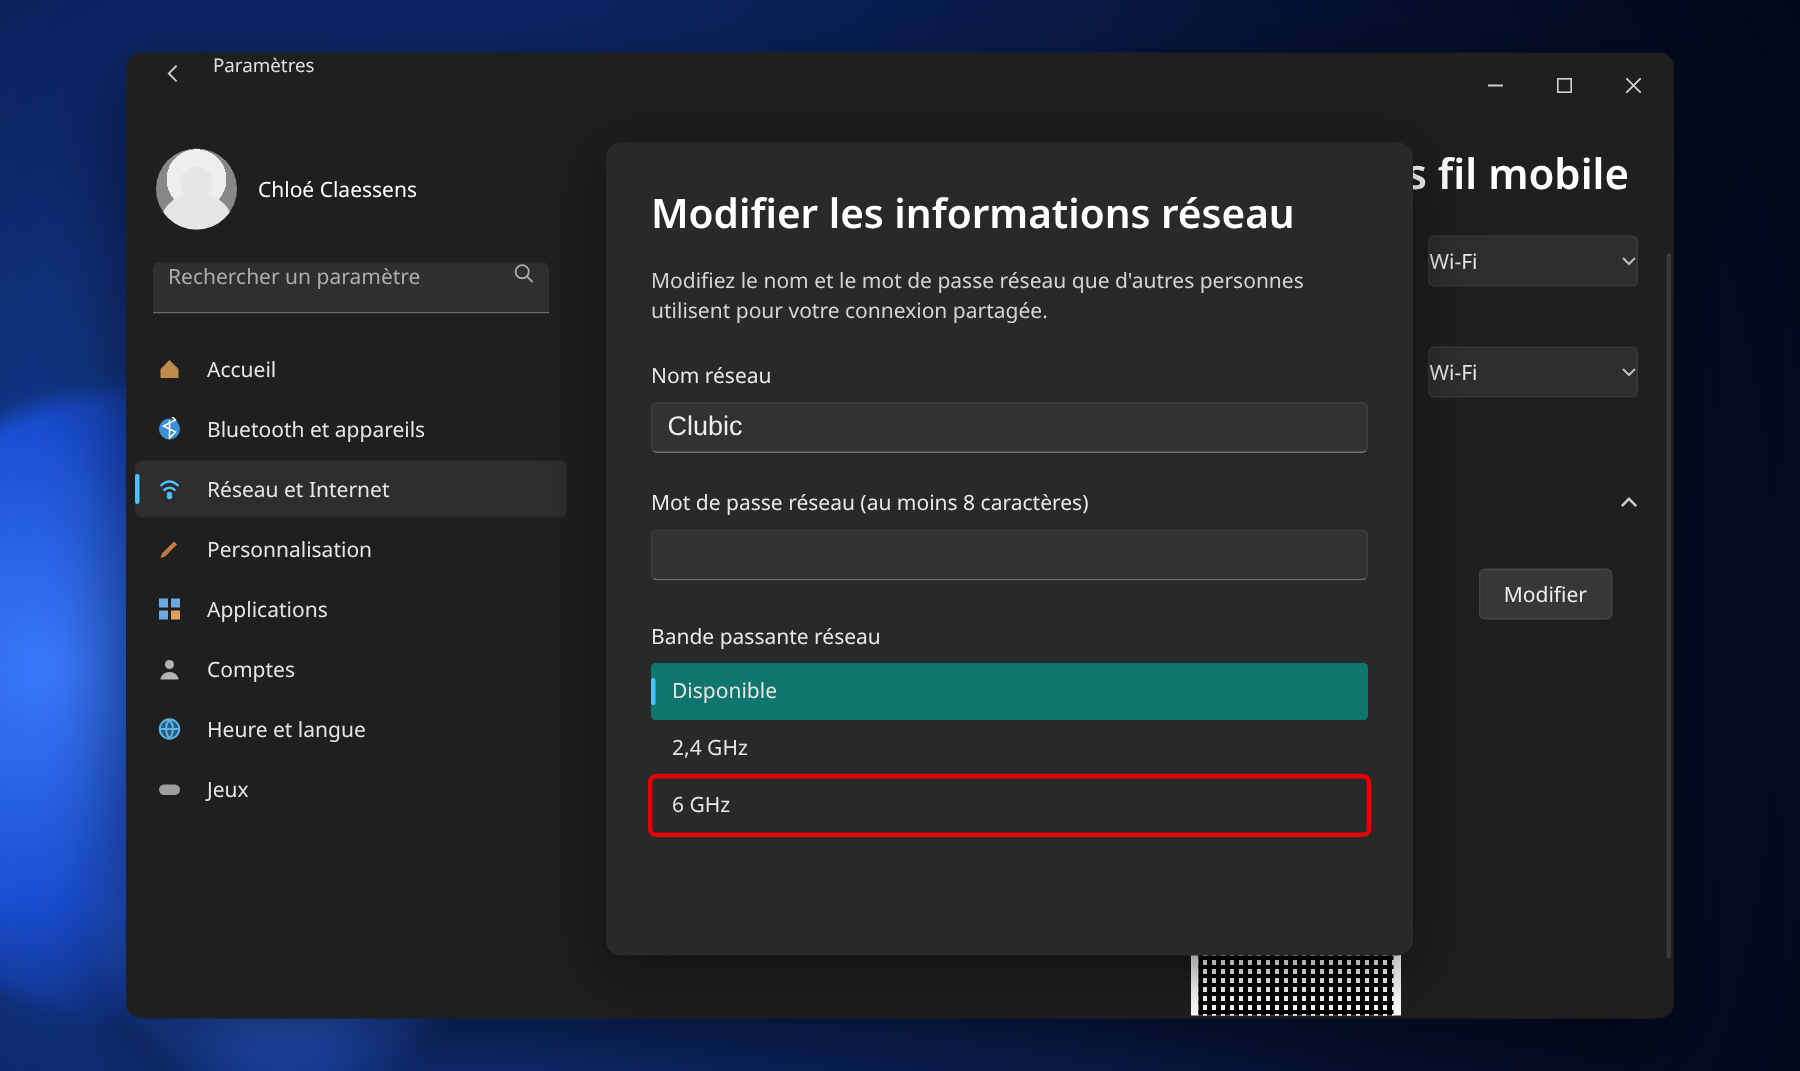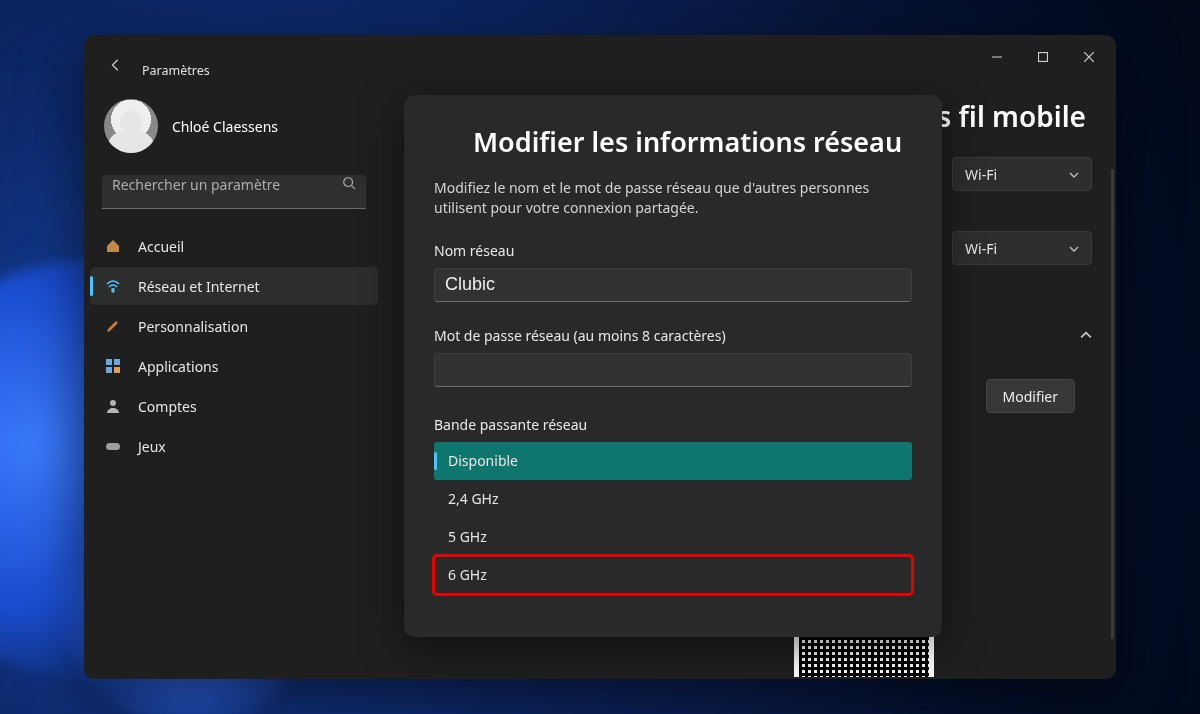--- a/index.html
+++ b/index.html
@@ -21,21 +21,21 @@
     background: #1f1f1f;
     border-radius: 10px;
     box-shadow: 0 20px 60px rgba(0,0,0,0.6);
     overflow: hidden;
     display: flex;
     flex-direction: column;
   }
   .titlebar {
     height: 44px;
     display: flex;
-    align-items: flex-end;
+    align-items: flex-start;
     padding: 0 4px 0 18px;
     flex-shrink: 0;
   }
   .back-btn {
     width: 28px; height: 28px;
     display: flex; align-items: center; justify-content: center;
     color: #cfcfcf;
     margin-right: 12px;
   }
   .title { font-size: 12.5px; color: #e0e0e0; }
@@ -114,21 +114,21 @@
     font-size: 28px; font-weight:600; color:#fff;
     position:absolute; right:30px; top:18px;
   }
   .right-panels { position:absolute; right:24px; top:78px; width:200px; }
   .dropdown {
     height: 34px;
     background:#2e2e2e;
     border:1px solid #3a3a3a;
     border-radius:4px;
     display:flex; align-items:center; justify-content:space-between;
-    padding: 0 12px;
+    padding: 0 0;
     font-size:14px;
     color:#e8e8e8;
     margin-bottom: 40px;
     width: 140px;
     margin-left:auto;
   }
   .chevron { color:#bdbdbd; }
   .expand-row {
     display:flex; align-items:center; justify-content:flex-end;
     height:60px;
@@ -160,21 +160,21 @@
   
   .dialog {
     position:absolute;
     left: 320px; top: 60px;
     width: 538px; height: 542px;
     background:#292929;
     border-radius: 10px;
     padding: 28px 30px 14px 30px;
     box-shadow: 0 10px 40px rgba(0,0,0,0.5);
   }
-  .dialog-title { font-size: 27px; font-weight:600; color:#fff; margin-bottom: 18px; margin-left: 39px; }
+  .dialog-title { font-size: 27px; font-weight:600; color:#fff; margin-bottom: 18px; }
   .dialog-desc { font-size: 14px; color:#d4d4d4; line-height:1.45; margin-bottom: 22px; }
   .field-label { font-size: 14px; color:#e8e8e8; margin-bottom: 8px; }
   .text-input {
     width: 100%; height: 34px;
     background:#323232;
     border:1px solid #3e3e3e;
     border-bottom:1px solid #6e6e6e;
     border-radius:4px;
     padding: 0 10px;
     font-size:18px; color:#eee;
@@ -255,20 +255,29 @@
       </div>
       <div class="nav">
         <div class="nav-item">
           <span class="nav-icon">
               <svg viewBox="0 0 16 16" fill="#c08a4a" stroke="none">
                 <path d="M2 8l6-6 6 6v6H2z"></path>
               </svg>
             </span>
           <span>Accueil</span>
         </div>
+        <div class="nav-item">
+          <span class="nav-icon">
+              <svg viewBox="0 0 16 16" fill="#3b8fd4">
+                <circle cx="8" cy="8" r="7"></circle>
+                <path d="M8 2v12l4-4-8-4 8-4-4-4" stroke="#fff" stroke-width="1" fill="none"></path>
+              </svg>
+            </span>
+          <span>Bluetooth et appareils</span>
+        </div>
         <div class="nav-item selected">
           <span class="nav-icon">
               <svg viewBox="0 0 16 16" fill="none" stroke="#4cc2ff" stroke-width="1.6">
                 <path d="M2 6c4-4 8-4 12 0M4 9c2.6-2.6 5.4-2.6 8 0M6.5 11.5c1-1 2-1 3 0"></path>
                 <circle cx="8" cy="13" r="1" fill="#4cc2ff"></circle>
               </svg>
             </span>
           <span>Réseau et Internet</span>
         </div>
         <div class="nav-item">
@@ -291,20 +300,29 @@
           <span>Applications</span>
         </div>
         <div class="nav-item">
           <span class="nav-icon">
               <svg viewBox="0 0 16 16" fill="#b3b3b3">
                 <circle cx="8" cy="5" r="3"></circle>
                 <path d="M2 15c0-3 3-5 6-5s6 2 6 5z"></path>
               </svg>
             </span>
           <span>Comptes</span>
+        </div>
+        <div class="nav-item">
+          <span class="nav-icon">
+              <svg viewBox="0 0 16 16" fill="none" stroke="#5fb4e0" stroke-width="1.3">
+                <circle cx="8" cy="8" r="6.5" fill="#2a5c8a"></circle>
+                <path d="M2 8h12M8 2c3 3 3 9 0 12M8 2c-3 3-3 9 0 12"></path>
+              </svg>
+            </span>
+          <span>Heure et langue</span>
         </div>
         <div class="nav-item">
           <span class="nav-icon">
               <svg viewBox="0 0 16 16" fill="#9e9e9e">
                 <rect x="1" y="5" width="14" height="7" rx="3.5"></rect>
               </svg>
             </span>
           <span>Jeux</span>
         </div>
       </div>
@@ -354,22 +372,19 @@
     <input class="text-input pw-input" type="password" value="" style="">
 
     <div class="field-label">Bande passante réseau</div>
     <div class="band-list">
       <div class="band-item selected">
         <span>Disponible</span>
       </div>
       <div class="band-item">
         <span>2,4 GHz</span>
       </div>
-      <div class="band-item">
-        <span>5 GHz</span>
-      </div>
       <div class="band-item highlighted">
         <span>6 GHz</span>
       </div>
     </div>
   </div>
 
 </div>
 
 </body></html>

